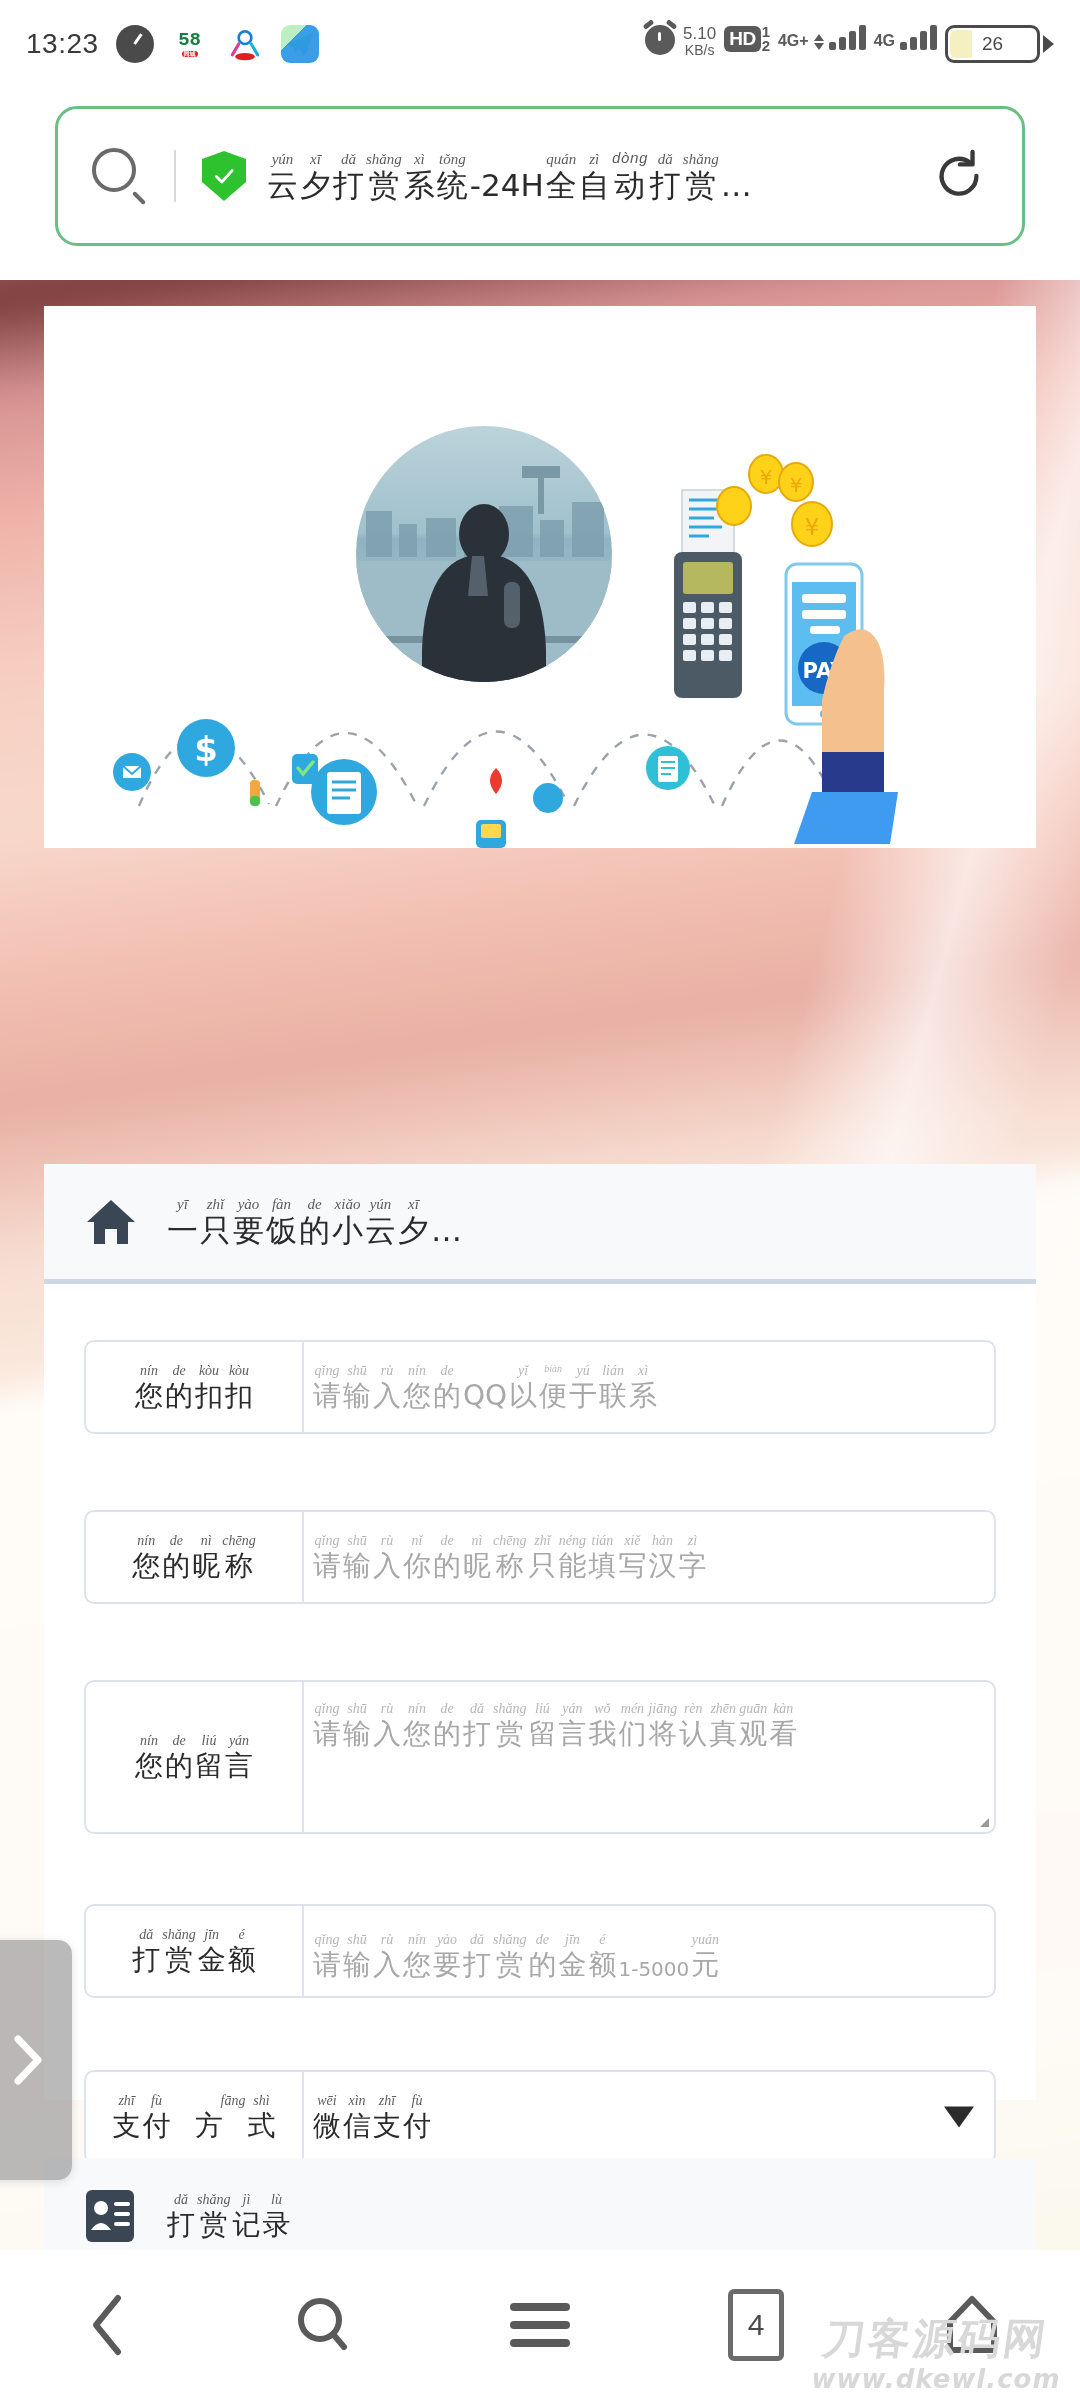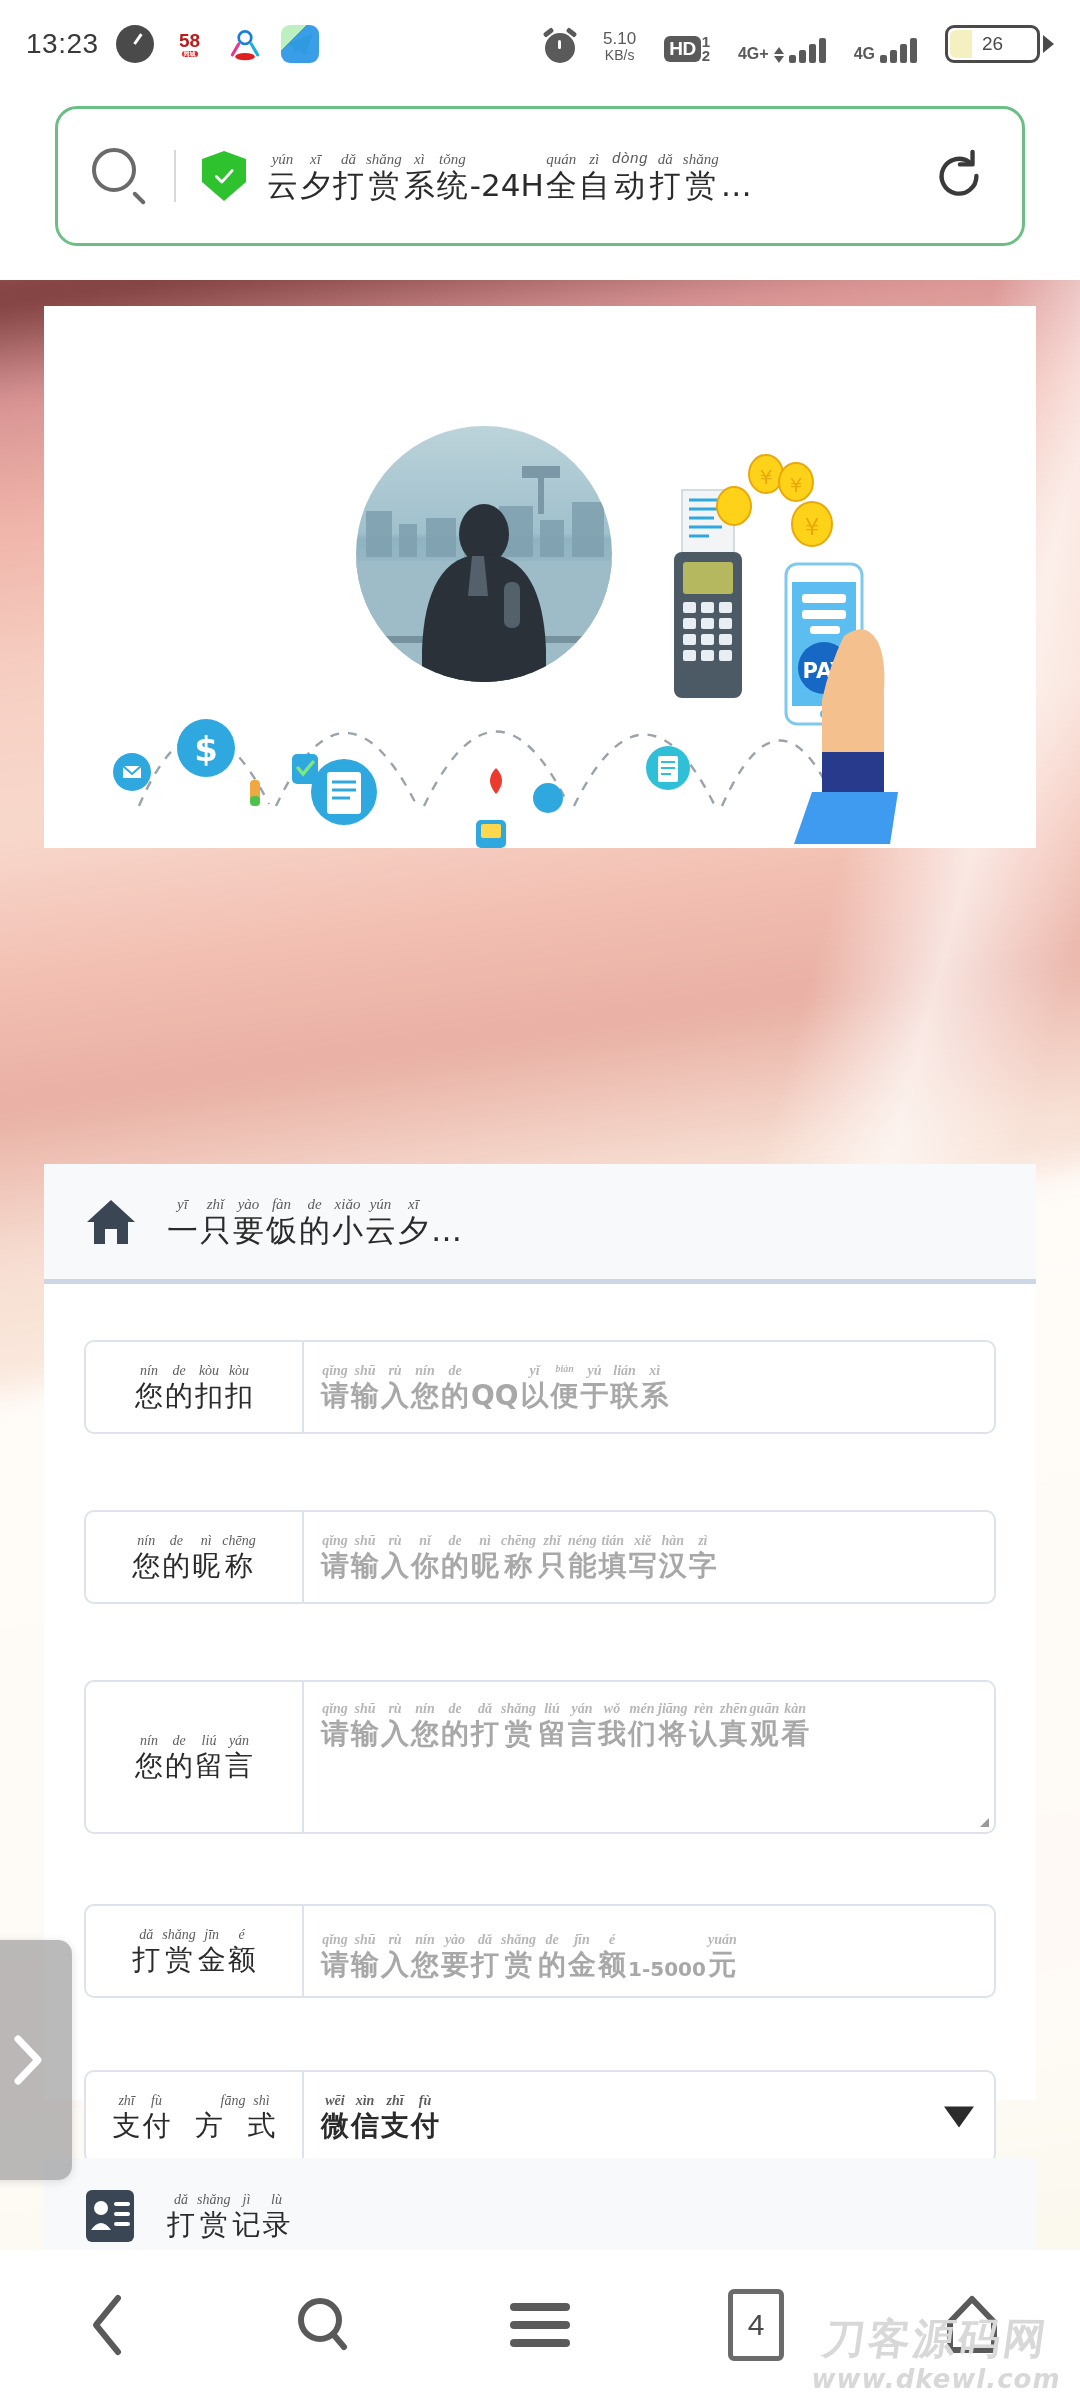--- a/index.html
+++ b/index.html
@@ -18,26 +18,26 @@
     padding:0 26px;
   }
   .sb-left{ display:flex; align-items:center; gap:17px; }
   .sb-clock{ font-size:28px; color:#3a3a3a; letter-spacing:.5px; font-family:"Liberation Sans",sans-serif;text-align:center; }
   .sb-ico{ width:38px; height:38px; border-radius:9px; display:flex; align-items:center; justify-content:center;
            font-size:17px; font-weight:bold; color:#fff; overflow:hidden; position:relative;}
   .ico-speed{ background:#4a4a4a; border-radius:50%; }
   .ico-speed::after{ content:""; position:absolute; width:3px; height:12px; background:#fff; top:7px; left:17px;
                      transform-origin:bottom center; transform:rotate(35deg); }
   .ico-58{ background:#fff; color:#ff6a00; font-size:19px; font-weight:bold; flex-direction:column; line-height:1;}
-  .ico-58 .t{ color:#b91c1c; }
+  .ico-58 .t{ color:#15803d;font-family:Liberation Mono, monospace; }
   .ico-58 .b{ font-size:6px; background:#e02020; color:#fff; border-radius:4px; padding:0 2px; margin-top:1px;}
   .ico-qq{ background:#fff; }
   .ico-tel{ background:linear-gradient(135deg,#bdf0c0 0%,#bdf0c0 33%,#3a9de8 33%,#3a9de8 100%); }
   .sb-spacer{ flex:1; }
-  .sb-right{ display:flex; align-items:flex-end; gap:28px; }
+  .sb-right{ display:flex; align-items:flex-start; gap:8px; }
   .alarm{ width:30px;height:30px;border-radius:50%;background:#5a5a5a;position:relative; }
   .alarm::before,.alarm::after{ content:""; position:absolute; width:11px;height:5px;background:#5a5a5a;top:-3px;
     border-radius:2px;}
   .alarm::before{ left:-2px; transform:rotate(-38deg);}
   .alarm::after{ right:-2px; transform:rotate(38deg);}
   .alarm i{ position:absolute; width:3px;height:9px;background:#fff;left:13px;top:7px;border-radius:2px;}
   .netspeed{ font-size:17px; color:#5a5a5a; line-height:1.05; text-align:center; }
   .netspeed .u{ font-size:14px; }
   .hd{ display:flex; align-items:center; }
   .hd .box{ background:#5a5a5a;color:#fff;font-size:19px;font-weight:bold;border-radius:6px;padding:2px 5px;letter-spacing:-.5px;}
@@ -127,21 +127,21 @@
   }
   .field{
     position:absolute; left:40px; width:912px;
     border:2px solid #dde3ec; border-radius:10px; background:#fff;
     display:flex; align-items:stretch;
   }
   .f-label{
     width:218px; flex:0 0 auto; border-right:2px solid #dde3ec;
     display:flex; align-items:center; justify-content:center;
   }
-  .f-val{ flex:1; display:flex; align-items:center; padding:0 16px; position:relative;font-weight:bold; }
+  .f-val{ flex:1; display:flex; align-items:center; padding:0 8px; position:relative; }
   .f-val.top{ align-items:flex-start; padding-top:20px; }
   .ph .hz{ color:#a8a8a8; font-size:28px; }
   .ph .py{ color:#b5b5b5; }
   .sel .hz{ color:#2b2b2b; }
   .wrapline{ display:flex; flex-wrap:wrap; align-items:flex-end; row-gap:10px; }
   .caret{ position:absolute; right:20px; top:50%; transform:translateY(-50%);
           width:0;height:0;border-left:15px solid transparent;border-right:15px solid transparent;
           border-top:21px solid #2b2b2b; }
   .resize{ position:absolute; right:4px; bottom:4px; width:12px;height:12px; }
   .resize::after{ content:""; position:absolute; right:1px; bottom:1px; width:0;height:0;

